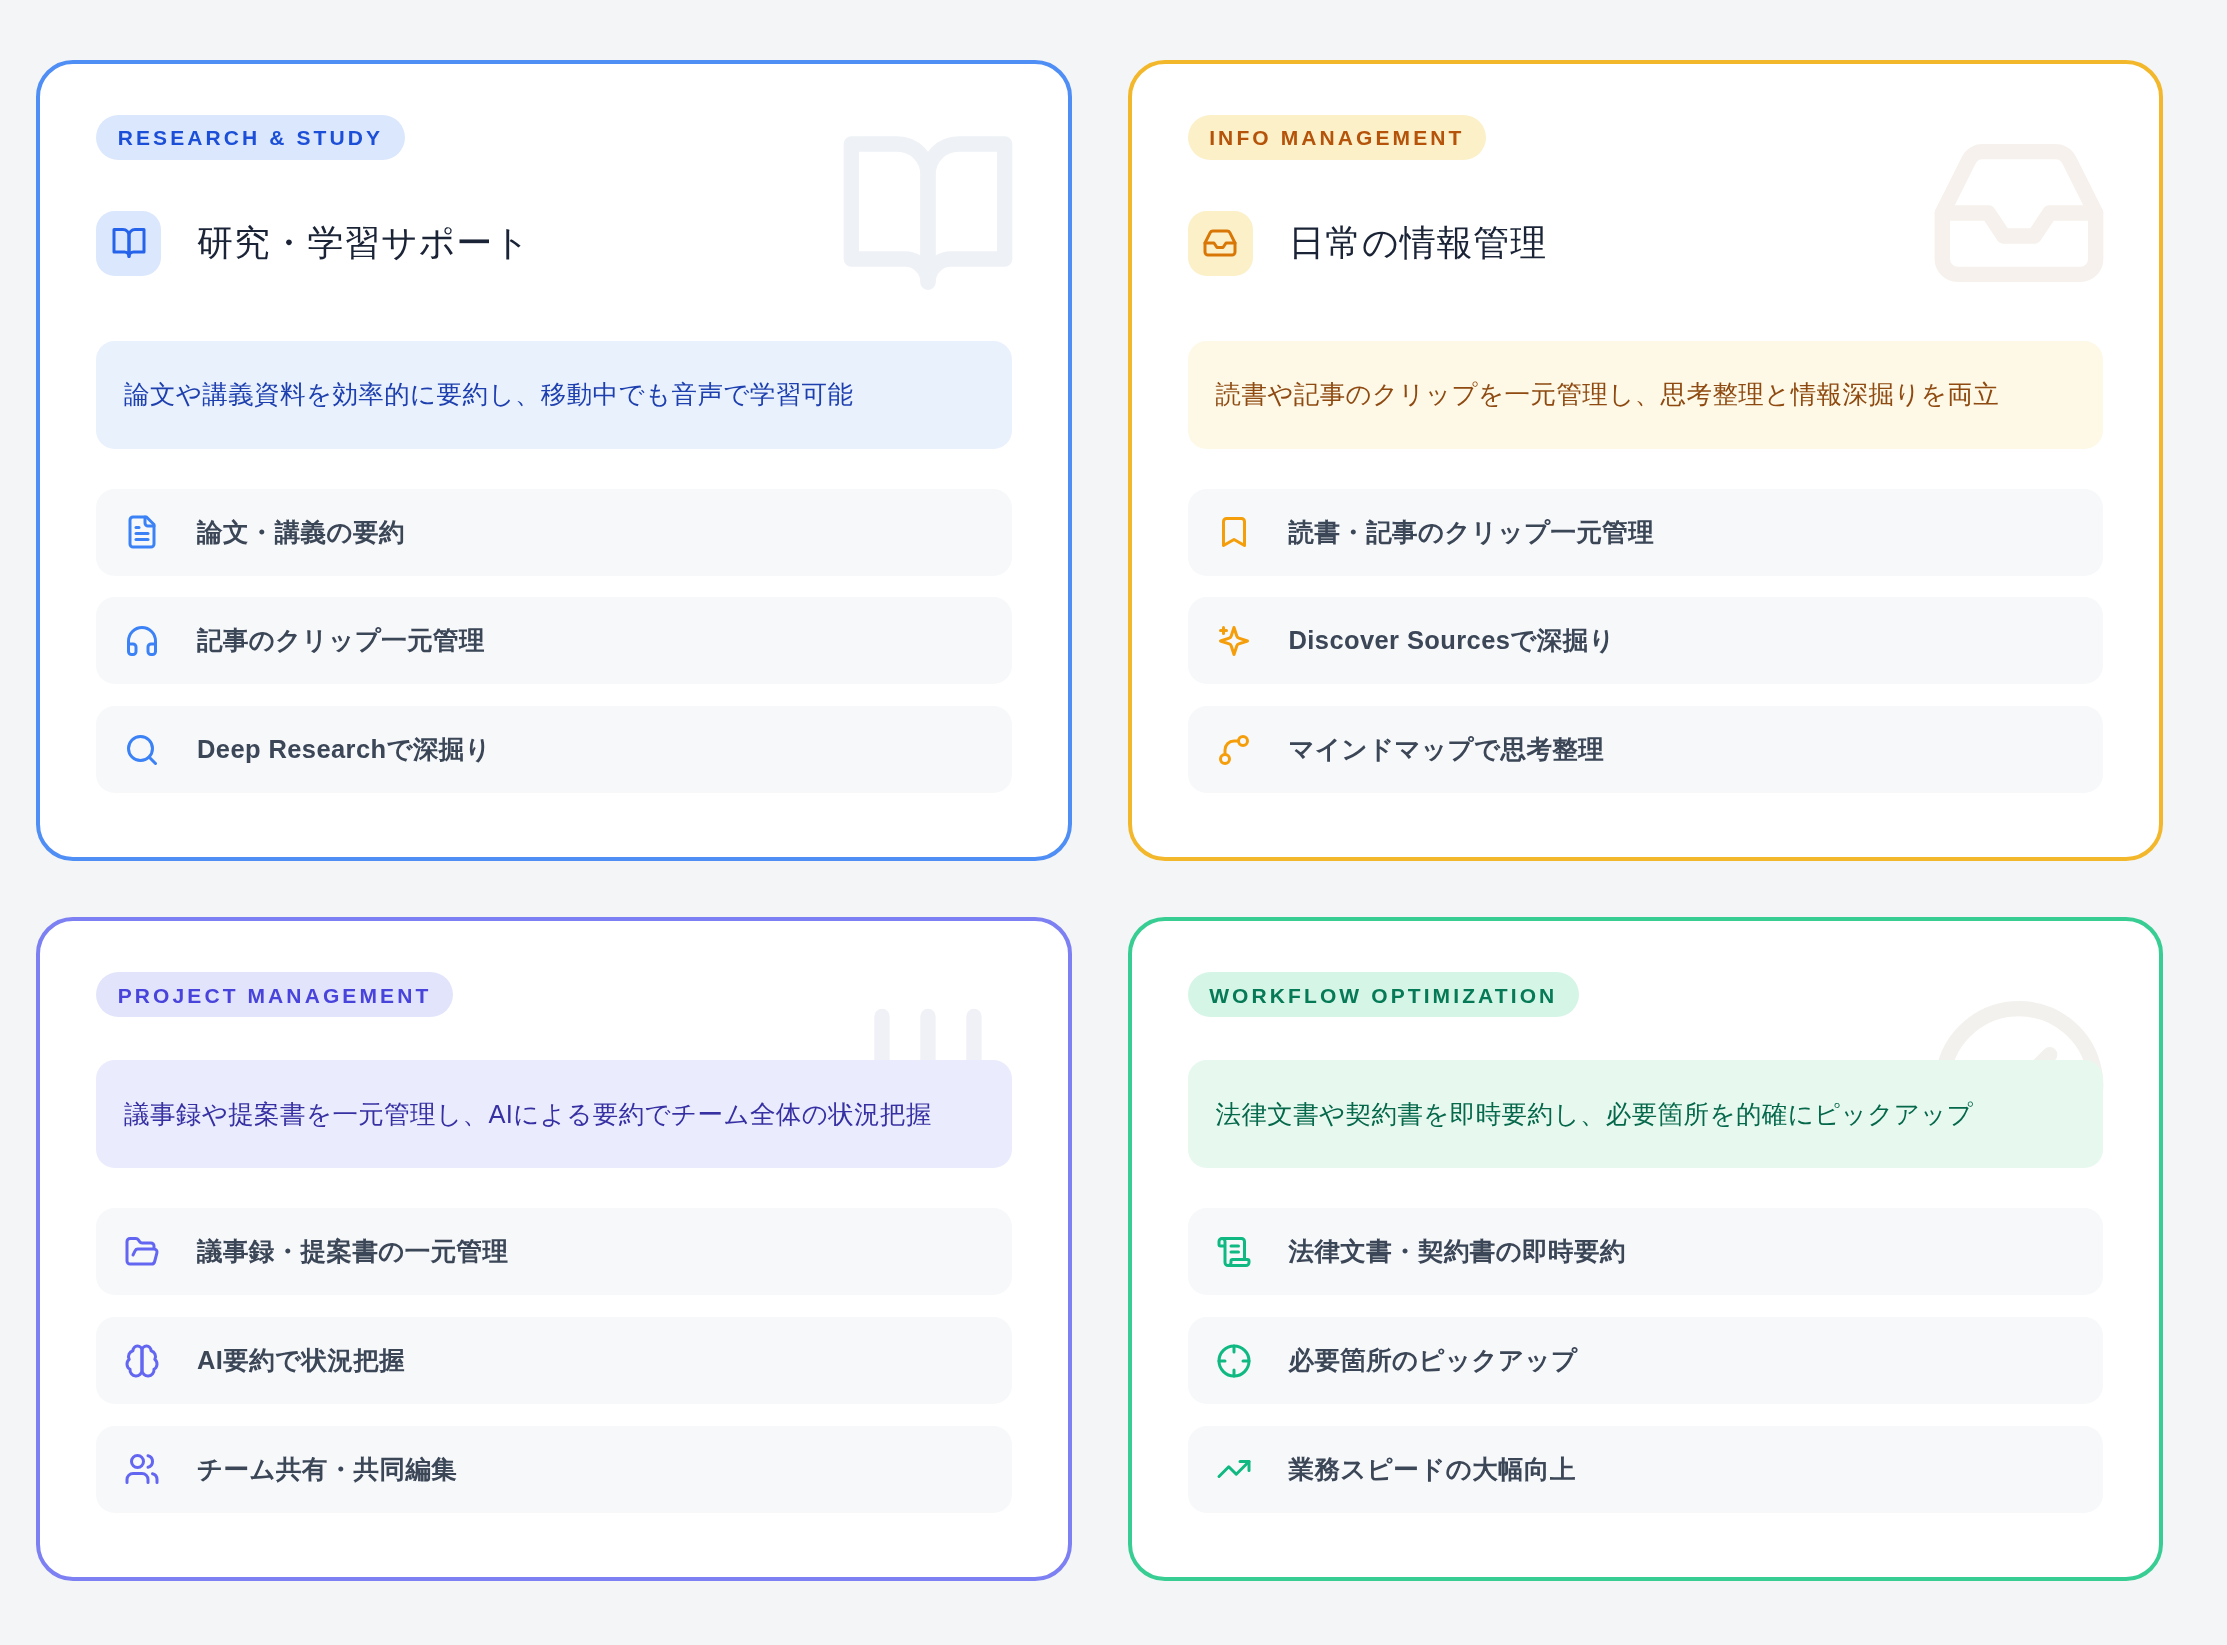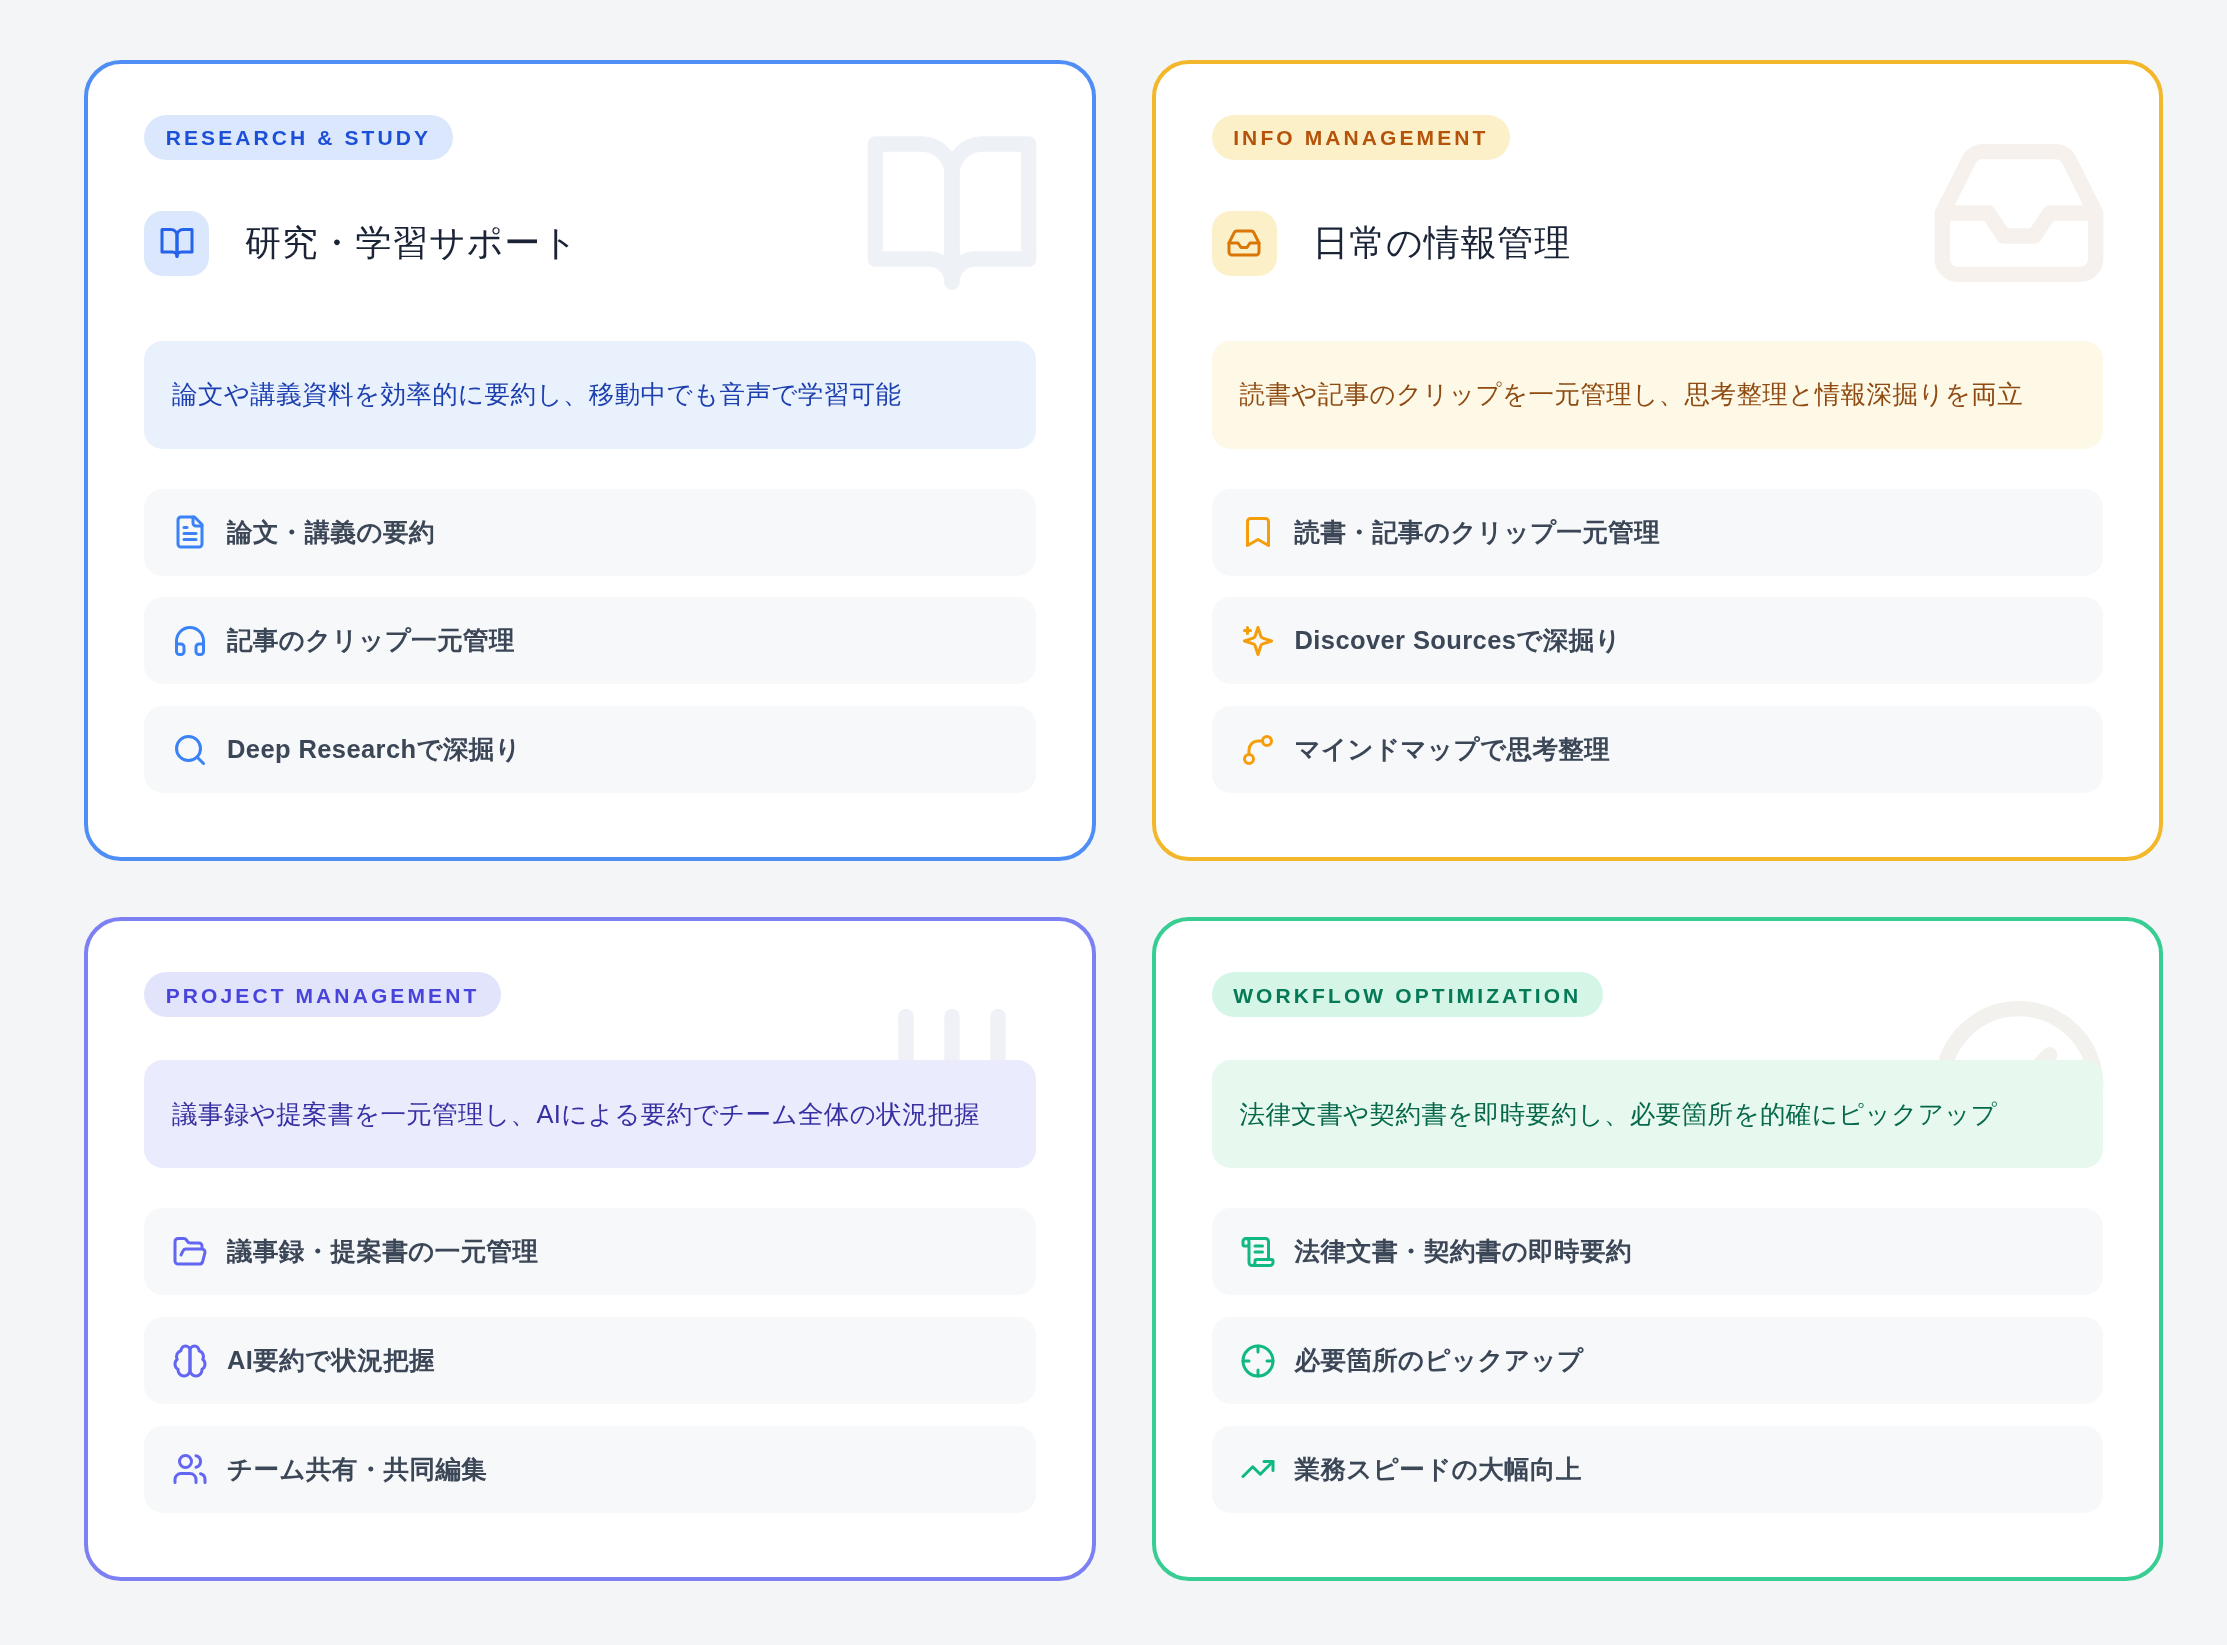--- a/index.html
+++ b/index.html
@@ -5,21 +5,21 @@
   html,body { margin:0; padding:0; }
   body {
     width:2227px; height:1646px;
     background:#f4f5f7;
     font-family:"Liberation Sans","DejaVu Sans",sans-serif;
     -webkit-font-smoothing:antialiased;
   }
   .grid {
     box-sizing:border-box;
     width:2227px; height:1646px;
-    padding:60px 64px 65px 84px;
+    padding:60px 64px 65px 36px;
     display:grid;
     grid-template-columns:1fr 1fr;
     column-gap:56px;
     row-gap:56px;
   }
   .card {
     position:relative;
     overflow:hidden;
     background:#ffffff;
     border:4.6px solid var(--accent);
@@ -83,21 +83,21 @@
   }
   .features {
     margin-top:40px;
     display:flex; flex-direction:column; gap:21.7px;
     position:relative; z-index:1;
   }
   .feature {
     height:87px;
     border-radius:18.6px;
     background:#f7f8fa;
-    display:flex; align-items:center; gap:19px;
+    display:flex; align-items:center; gap:37px;
     padding:0 28px;
   }
   .f-icon { width:36px; height:36px; flex:none; color:var(--item-icon); display:flex; }
   .f-icon svg { width:36px; height:36px; }
   .f-label { font-size:25.5px; font-weight:600; color:#3b4657; letter-spacing:0.4px; }
 </style>
 </head>
 <body>
 
 <div class="grid">

